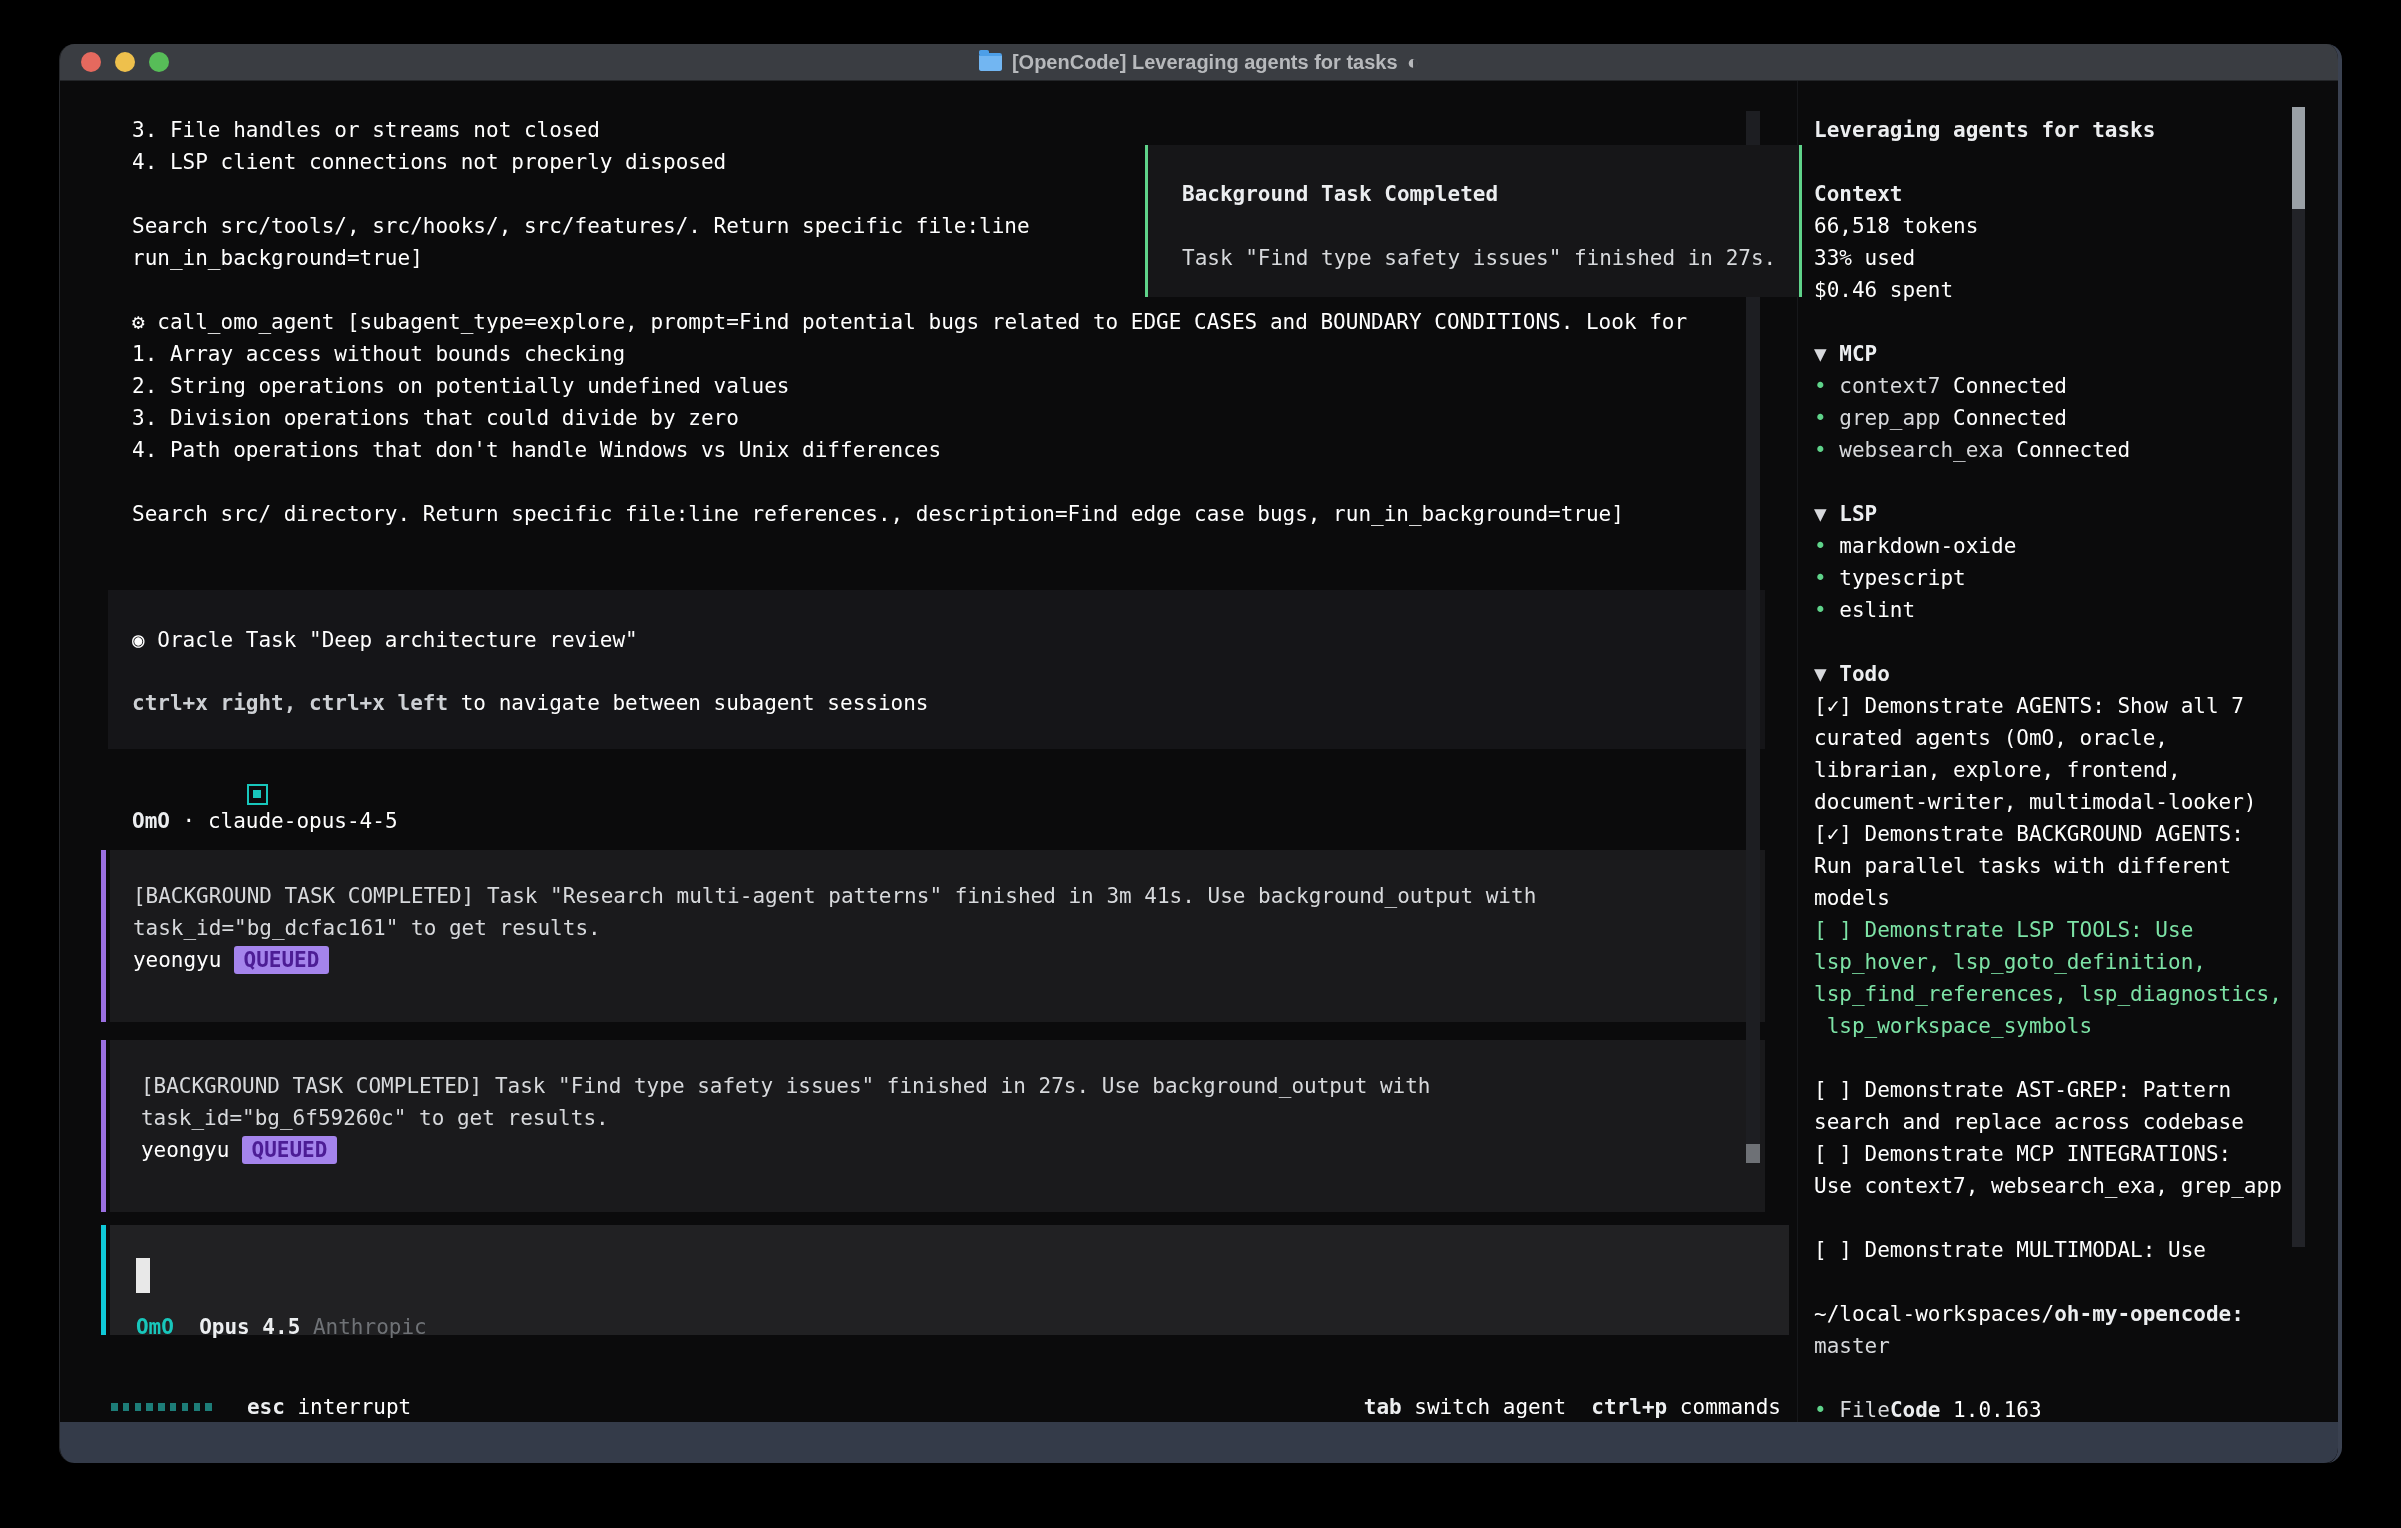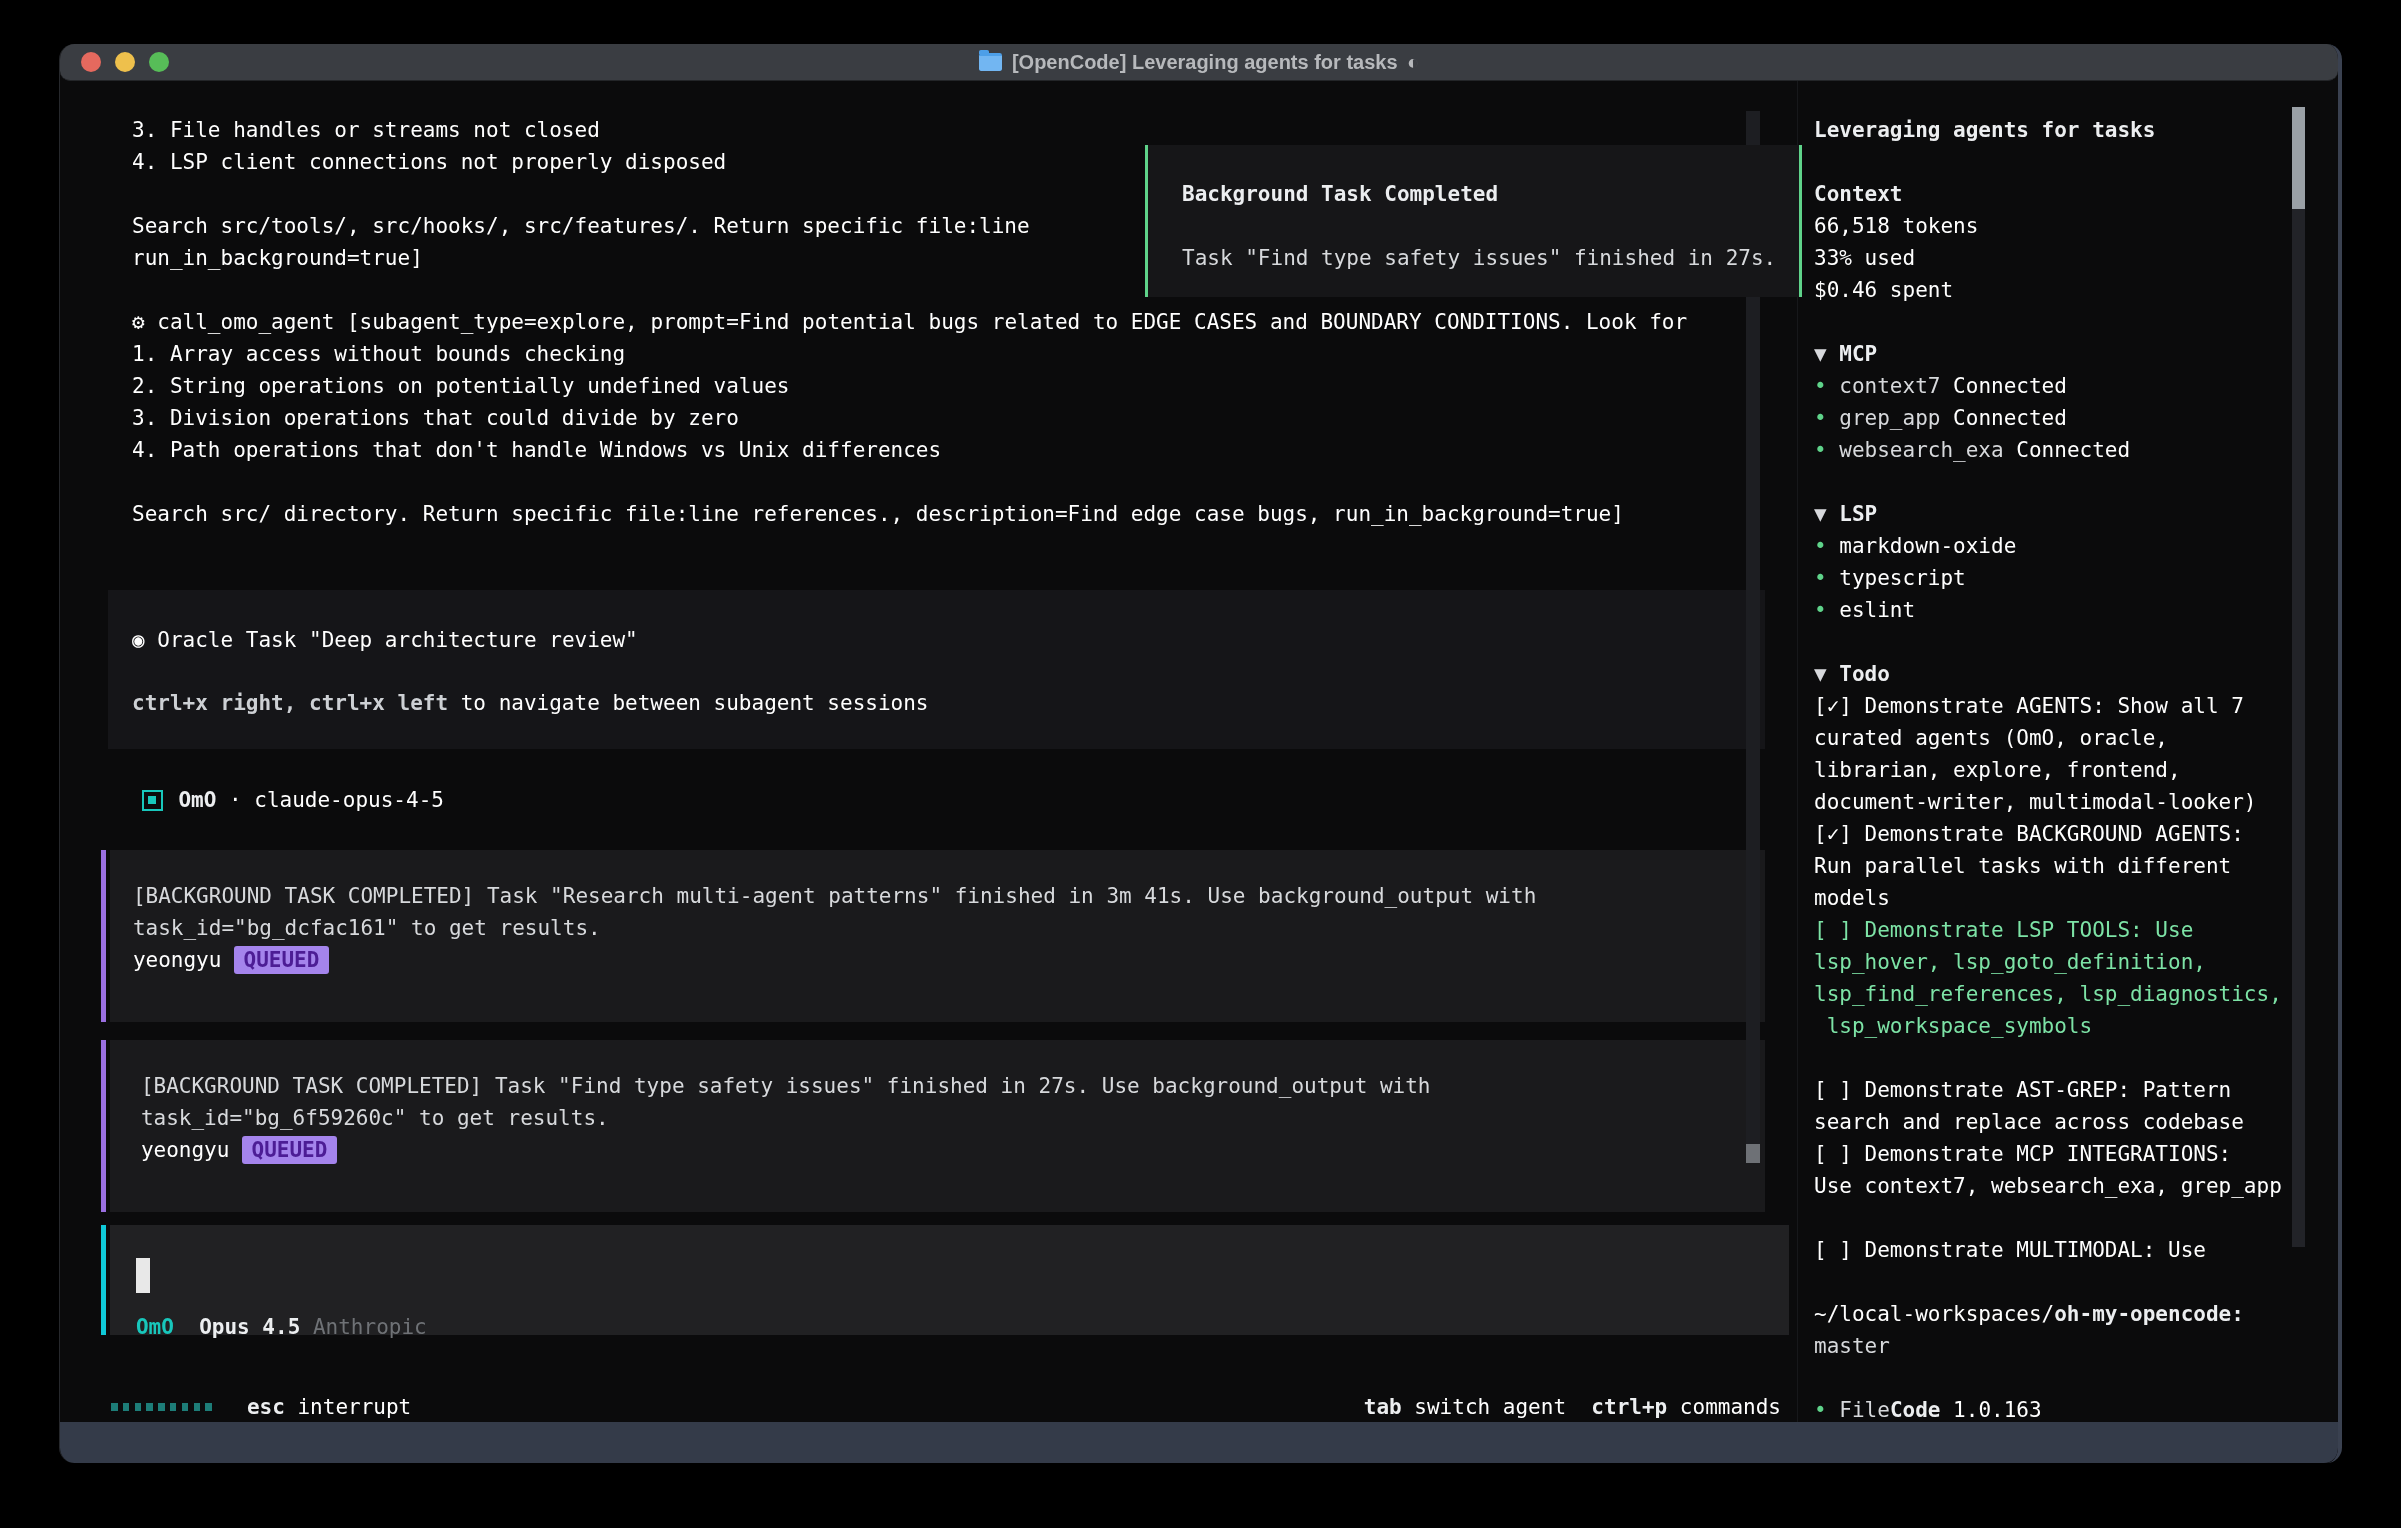--- a/index.html
+++ b/index.html
@@ -12,21 +12,20 @@
     border-right:4.7px solid #3a4150; border-left:1.8px solid #26282c;
     box-shadow:0 23.6px 71px rgba(0,0,0,0.85);
   }
 
   
   .titlebar {
     position:absolute; left:0; top:0; right:0; height:37px;
     background:#3a3d42; border-bottom:1.2px solid #232528;
     display:flex; align-items:center; justify-content:center;
     font-family:"Liberation Sans", sans-serif;
-    border-radius:10px;
   }
   .traffic { position:absolute; left:20.7px; top:8.3px; display:flex; gap:14px; }
   .light { width:20px; height:20px; border-radius:50%; }
   .light.red { background:#e5695e; }
   .light.yellow { background:#eec04c; }
   .light.green { background:#57bd58; }
   .titlewrap { display:flex; align-items:center; gap:9.5px; color:#b7b9bc; font-weight:bold; font-size:20px; }
   .folder { position:relative; width:23.6px; height:17.7px; background:#4d9fe8; border-radius:2.4px; }
   .folder:before { content:""; position:absolute; left:0; top:-3.5px; width:10.6px; height:4.7px; background:#4d9fe8; border-radius:1.8px 1.8px 0 0; }
   .folder:after { content:""; position:absolute; left:0; top:2.4px; right:0; bottom:0; background:#72b6f2; border-radius:0 0 2.4px 2.4px; }
@@ -54,21 +53,21 @@
     background:#161618; border-left:3px solid #5fd38a; border-right:3px solid #5fd38a; z-index:6;margin-left:48px;
   }
   .toast .t-title { position:absolute; left:34px; top:33px; }
   .toast .t-body  { position:absolute; left:34px; top:97px; }
 
   
   .oracle-panel { position:absolute; left:48px; top:546px; width:1657px; height:159px; background:#151518; }
   .oracle-panel .l1 { position:absolute; left:24px; top:34px; }
   .oracle-panel .l2 { position:absolute; left:24px; top:97px; }
 
-  .agent-header { position:absolute; left:82px; top:740px; display:flex; align-items:center; }
+  .agent-header { position:absolute; left:72px; top:740px; display:flex; align-items:center;flex-direction:column; }
   .omo-icon { width:21px; height:21px; border:2.4px solid #18c7bc; margin-right:15.4px; position:relative; }
   .omo-icon:after { content:""; position:absolute; left:4.1px; top:4.1px; width:8.3px; height:8.3px; background:#18c7bc; }
 
   .task-box { position:absolute; left:41px; width:1664px; height:172px; }
   .task-box .bar { position:absolute; left:0; top:0; bottom:0; width:5.3px; background:#9a6fe0; }
   .task-box .boxbg { position:absolute; left:8.9px; right:0; top:0; bottom:0; background:#1a1a1c; }
 
   .input-box { position:absolute; left:41px; top:1181px; width:1688px; height:110px;padding-left:44px; }
   .input-box .bar { position:absolute; left:0; top:0; bottom:0; width:5.3px; background:#0fc9d8; }
   .input-box .boxbg { position:absolute; left:8.9px; right:0; top:0; bottom:0; background:#212123; }

